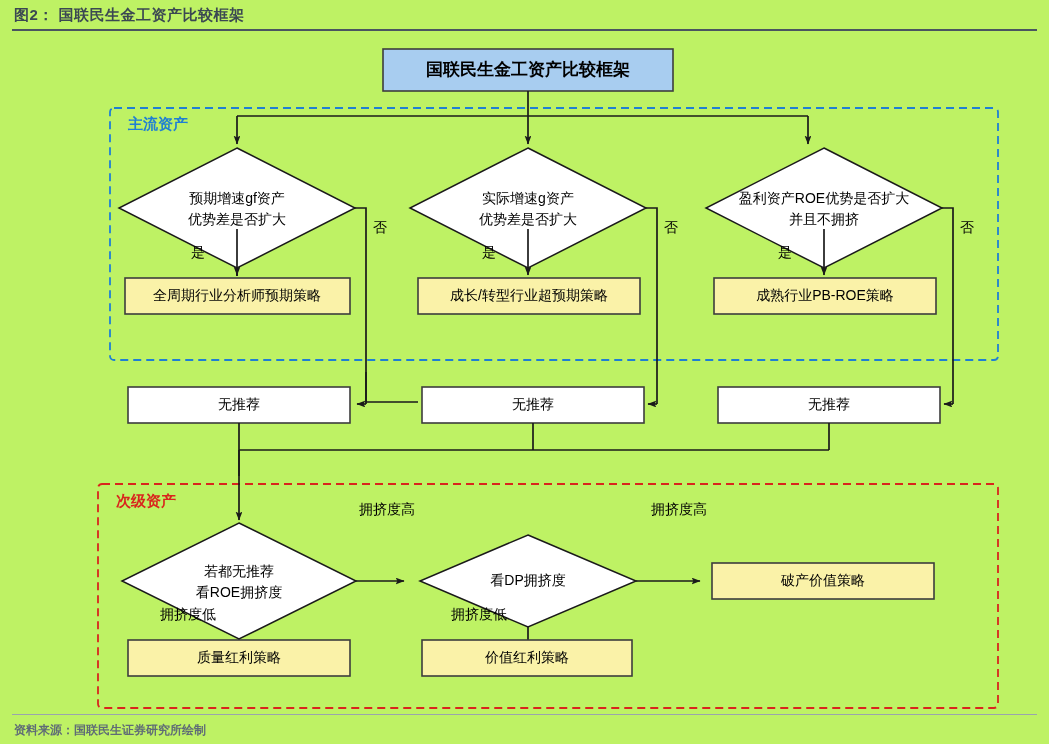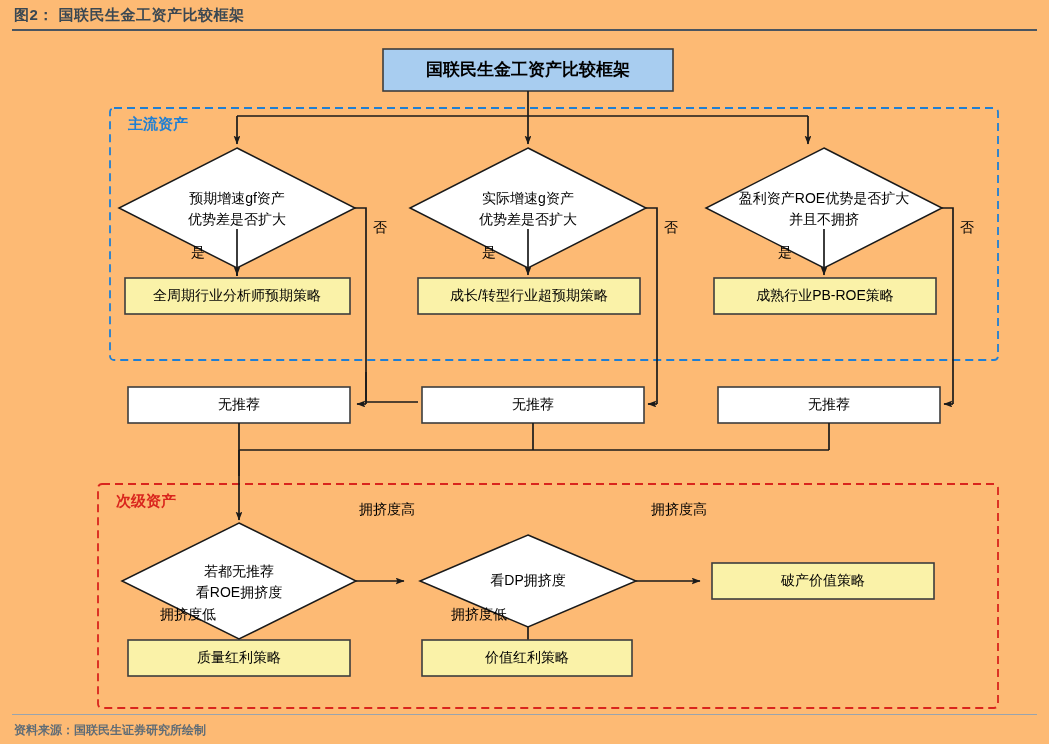--- a/index.html
+++ b/index.html
@@ -7,21 +7,21 @@
     padding: 0;
     background: #ffffff;
   }
   body {
     font-family: "Liberation Sans", "DejaVu Sans", sans-serif;
   }
   #page {
     position: relative;
     width: 1049px;
     height: 744px;
-    background: #fdba74;
+    background: #bef264;
     overflow: hidden;
   }
   
   #fig-header {
     position: absolute;
     left: 0;
     top: 0;
     width: 1049px;
     height: 32px;
     box-sizing: border-box;

